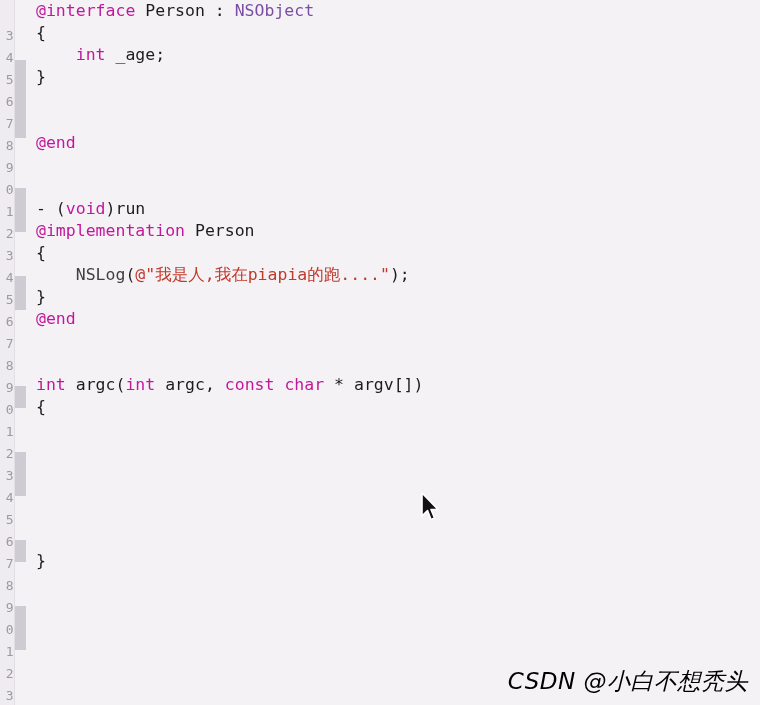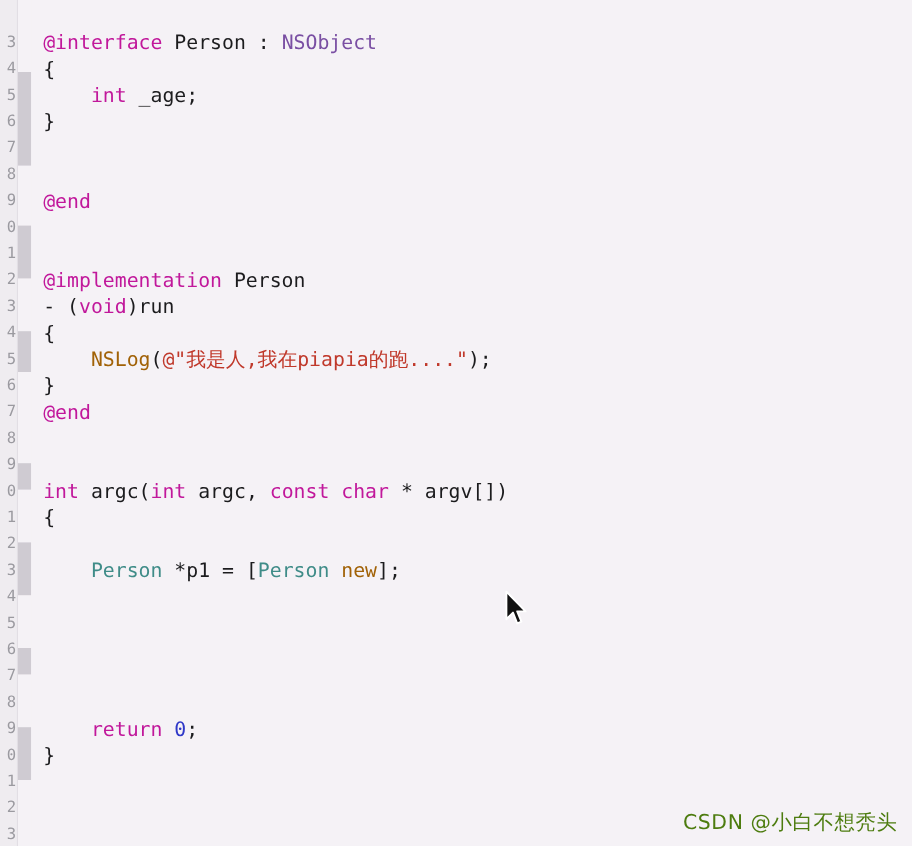--- a/index.html
+++ b/index.html
@@ -61,60 +61,60 @@
     position: absolute;
     left: 0;
     width: 11px;
     background: #cfcbd2;
   }
 
   
   .code {
     flex: 1;
     position: relative;
-    padding-top: 25px;
     padding-left: 10px;
     box-sizing: border-box;
     overflow: hidden;
   }
   .line {
     height: 22px;
     line-height: 22px;
     font-size: 16.5px;
     white-space: pre;
     color: #1c1c1e;
     letter-spacing: 0px;
   }
 
   
   .kw      { color: #c1189b; }   
   .type    { color: #7a4fa3; }   
   .cls     { color: #3f8c88; }   
-  .meth    { color: #a16207; }   
+  .meth    { color: #404040; }   
   .str     { color: #c0392b; }   
   .num     { color: #2f38c8; }   
   .plain   { color: #1c1c1e; }
 
   
   .cursor {
     position: absolute;
     pointer-events: none;
   }
 
   
   .watermark {
     position: absolute;
     right: 12px;
     bottom: 8px;
     font-family: "DejaVu Sans", "Liberation Sans", sans-serif;
-    font-size: 17px;
-    color: #4d7c0f;
+    font-size: 23px;
+    color: #000000;
     letter-spacing: 0.5px;
     user-select: none;
     white-space: nowrap;
+    font-style: italic;
   }
 </style>
 </head>
 <body>
 
 <div id="editor">
 
   <div class="gutter" id="gutter">
       <div class="gutter-num">3</div>
       <div class="gutter-num">4</div>
@@ -162,38 +162,36 @@
   <div class="code" id="code">
       <div class="line"><span class="kw">@interface</span><span class="plain"> Person : </span><span class="type">NSObject</span></div>
       <div class="line"><span class="plain">{</span></div>
       <div class="line"><span class="plain">    </span><span class="kw">int</span><span class="plain"> _age;</span></div>
       <div class="line"><span class="plain">}</span></div>
       <div class="line">&nbsp;</div>
       <div class="line">&nbsp;</div>
       <div class="line"><span class="kw">@end</span></div>
       <div class="line">&nbsp;</div>
       <div class="line">&nbsp;</div>
+      <div class="line"><span class="plain">- (</span><span class="kw">void</span><span class="plain">)run</span></div>
       <div class="line"><span class="kw">@implementation</span><span class="plain"> Person</span></div>
-      <div class="line"><span class="plain">- (</span><span class="kw">void</span><span class="plain">)run</span></div>
       <div class="line"><span class="plain">{</span></div>
       <div class="line"><span class="plain">    </span><span class="meth">NSLog</span><span class="plain">(</span><span class="str">@"我是人,我在piapia的跑...."</span><span class="plain">);</span></div>
       <div class="line"><span class="plain">}</span></div>
       <div class="line"><span class="kw">@end</span></div>
       <div class="line">&nbsp;</div>
       <div class="line">&nbsp;</div>
       <div class="line"><span class="kw">int</span><span class="plain"> argc(</span><span class="kw">int</span><span class="plain"> argc, </span><span class="kw">const</span><span class="plain"> </span><span class="kw">char</span><span class="plain"> * argv[])</span></div>
       <div class="line"><span class="plain">{</span></div>
       <div class="line">&nbsp;</div>
-      <div class="line"><span class="plain">    </span><span class="cls">Person</span><span class="plain"> *p1 = [</span><span class="cls">Person</span><span class="plain"> </span><span class="meth">new</span><span class="plain">];</span></div>
       <div class="line">&nbsp;</div>
       <div class="line">&nbsp;</div>
       <div class="line">&nbsp;</div>
       <div class="line">&nbsp;</div>
       <div class="line">&nbsp;</div>
-      <div class="line"><span class="plain">    </span><span class="kw">return</span><span class="plain"> </span><span class="num">0</span><span class="plain">;</span></div>
       <div class="line"><span class="plain">}</span></div>
     </div>
 
   <svg class="cursor" id="mouse-cursor" width="22" height="32" viewBox="0 0 22 32" aria-hidden="true" style="left: 420px; top: 492px;">
     <path d="M2,1 L2,24 L7.5,18.5 L11,27.5 L14.5,26 L11,17.5 L18,17.5 Z" fill="#111111" stroke="#ffffff" stroke-width="1.6" stroke-linejoin="round"></path>
   </svg>
 
   <div class="watermark">CSDN @小白不想秃头</div>
 
 </div>

